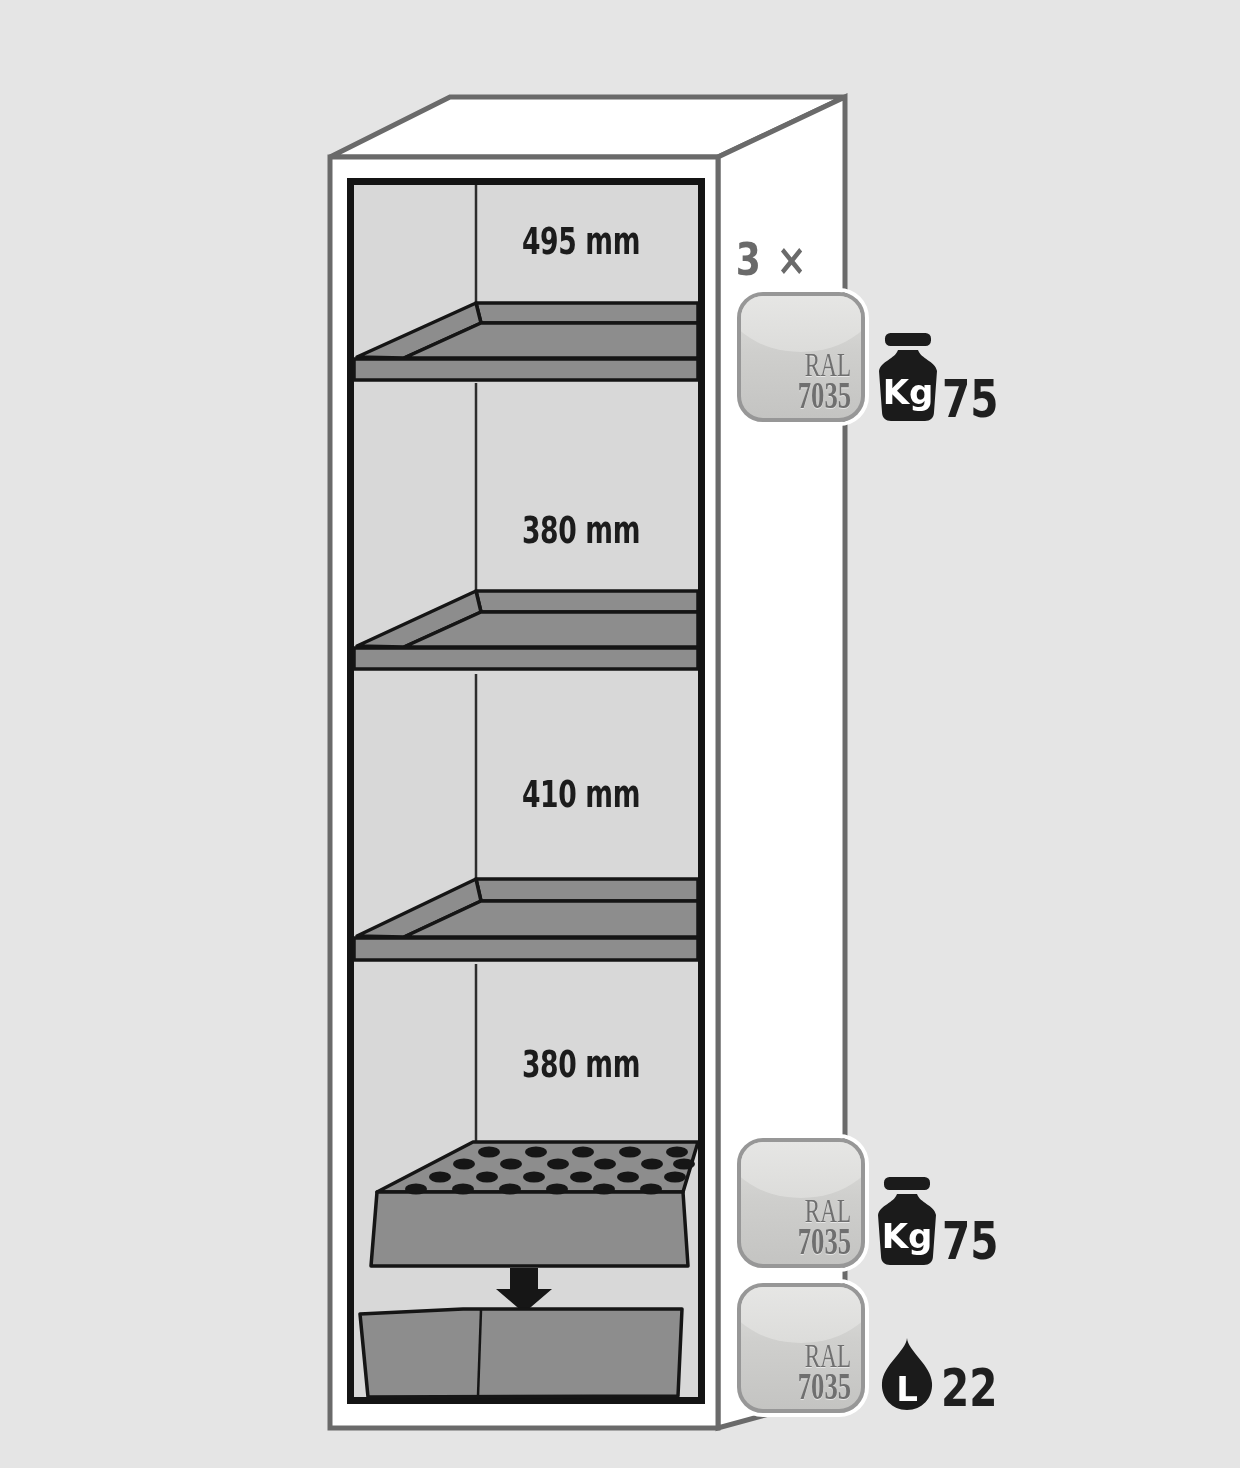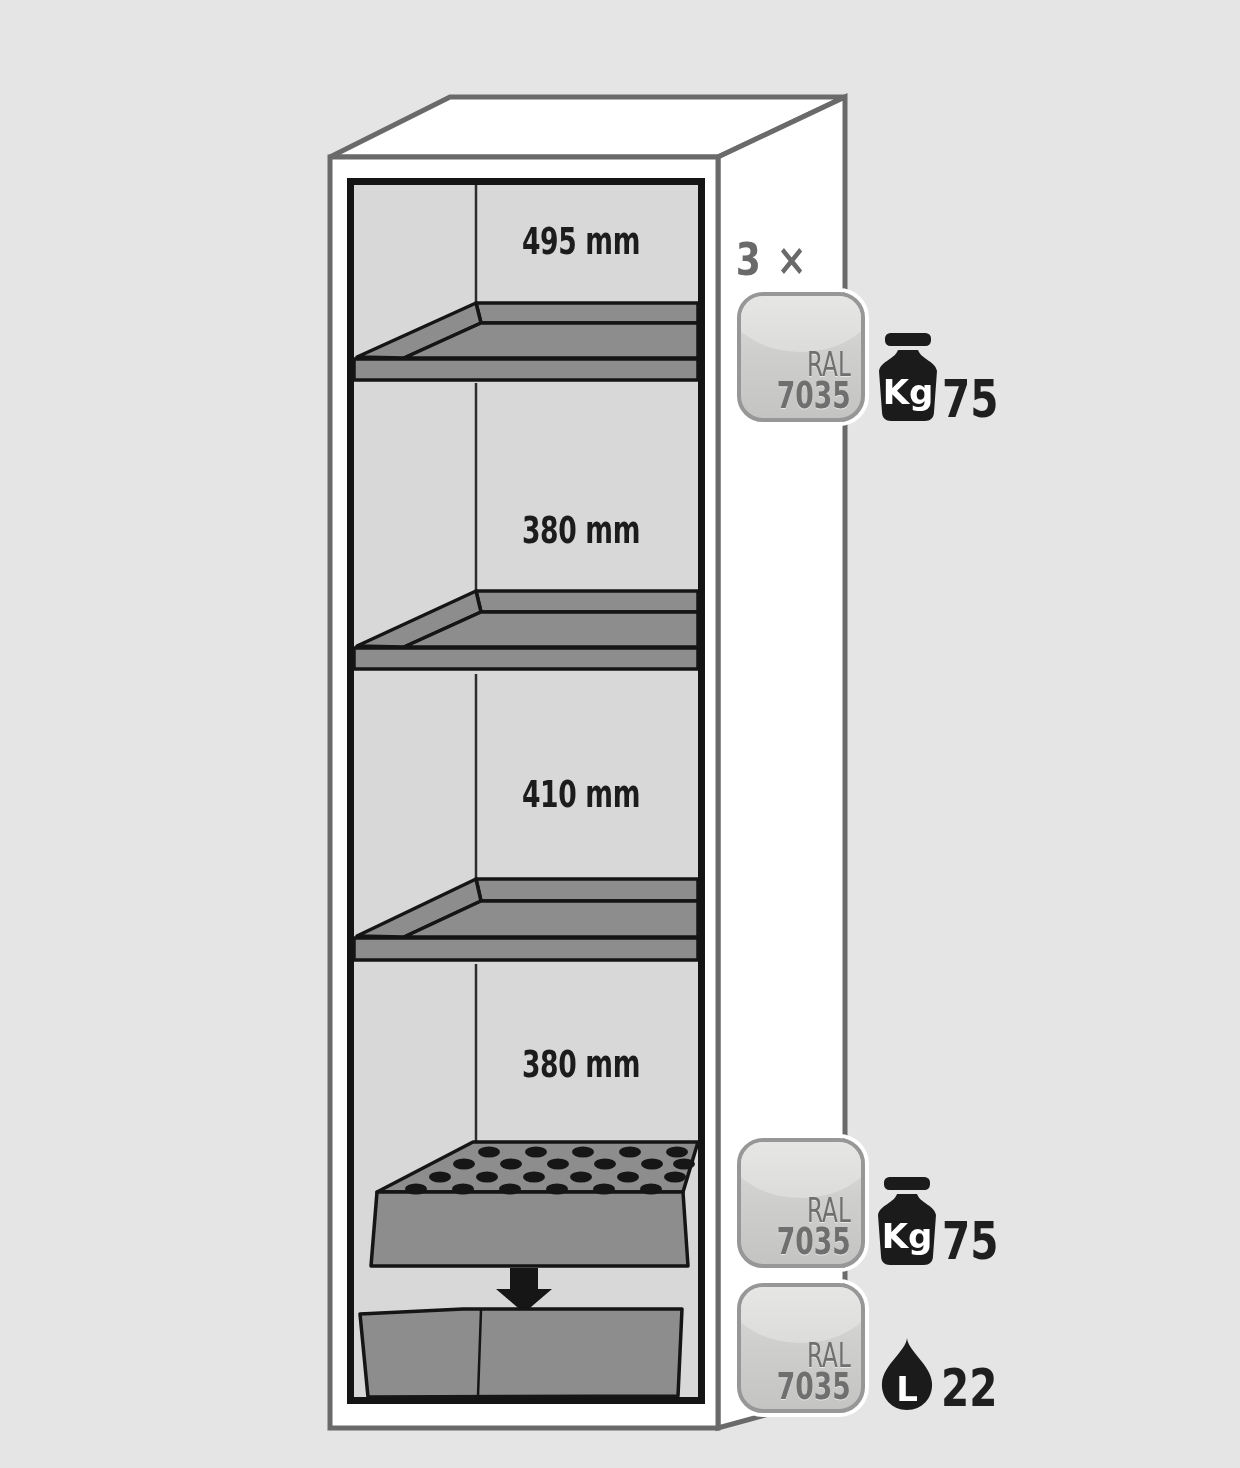--- a/index.html
+++ b/index.html
@@ -27,21 +27,21 @@
   .count-label {
     position:absolute; white-space:nowrap; color:#6a6a6a;
     font-size:45px; font-weight:700; letter-spacing:2px;
     transform:translate(-50%,-50%) scaleX(0.8);
   }
   
   .badge {
     position:absolute; width:128px; height:130px; box-sizing:border-box;
     border:4px solid #979797; border-radius:26px;
     background:linear-gradient(180deg,#dededc 0%,#cfcfcd 45%,#c4c4c2 100%);
-    box-shadow:0 0 0 4px #ffffff; overflow:hidden;
+    box-shadow:0 0 0 4px #ffffff; overflow:hidden;font-family:Liberation Serif, serif;
   }
   .badge-gloss {
     position:absolute; left:-16%; top:-52%; width:132%; height:98%;
     border-radius:50%;
     background:linear-gradient(180deg,#f1f1f0 0%,#dcdcda 100%);
   }
   .badge-label {
     position:absolute; right:10px; bottom:6px; text-align:right;
     transform:scaleX(0.70); transform-origin:right bottom;
     color:#6f6f6f; text-shadow:0 1px 0 rgba(255,255,255,0.55);

